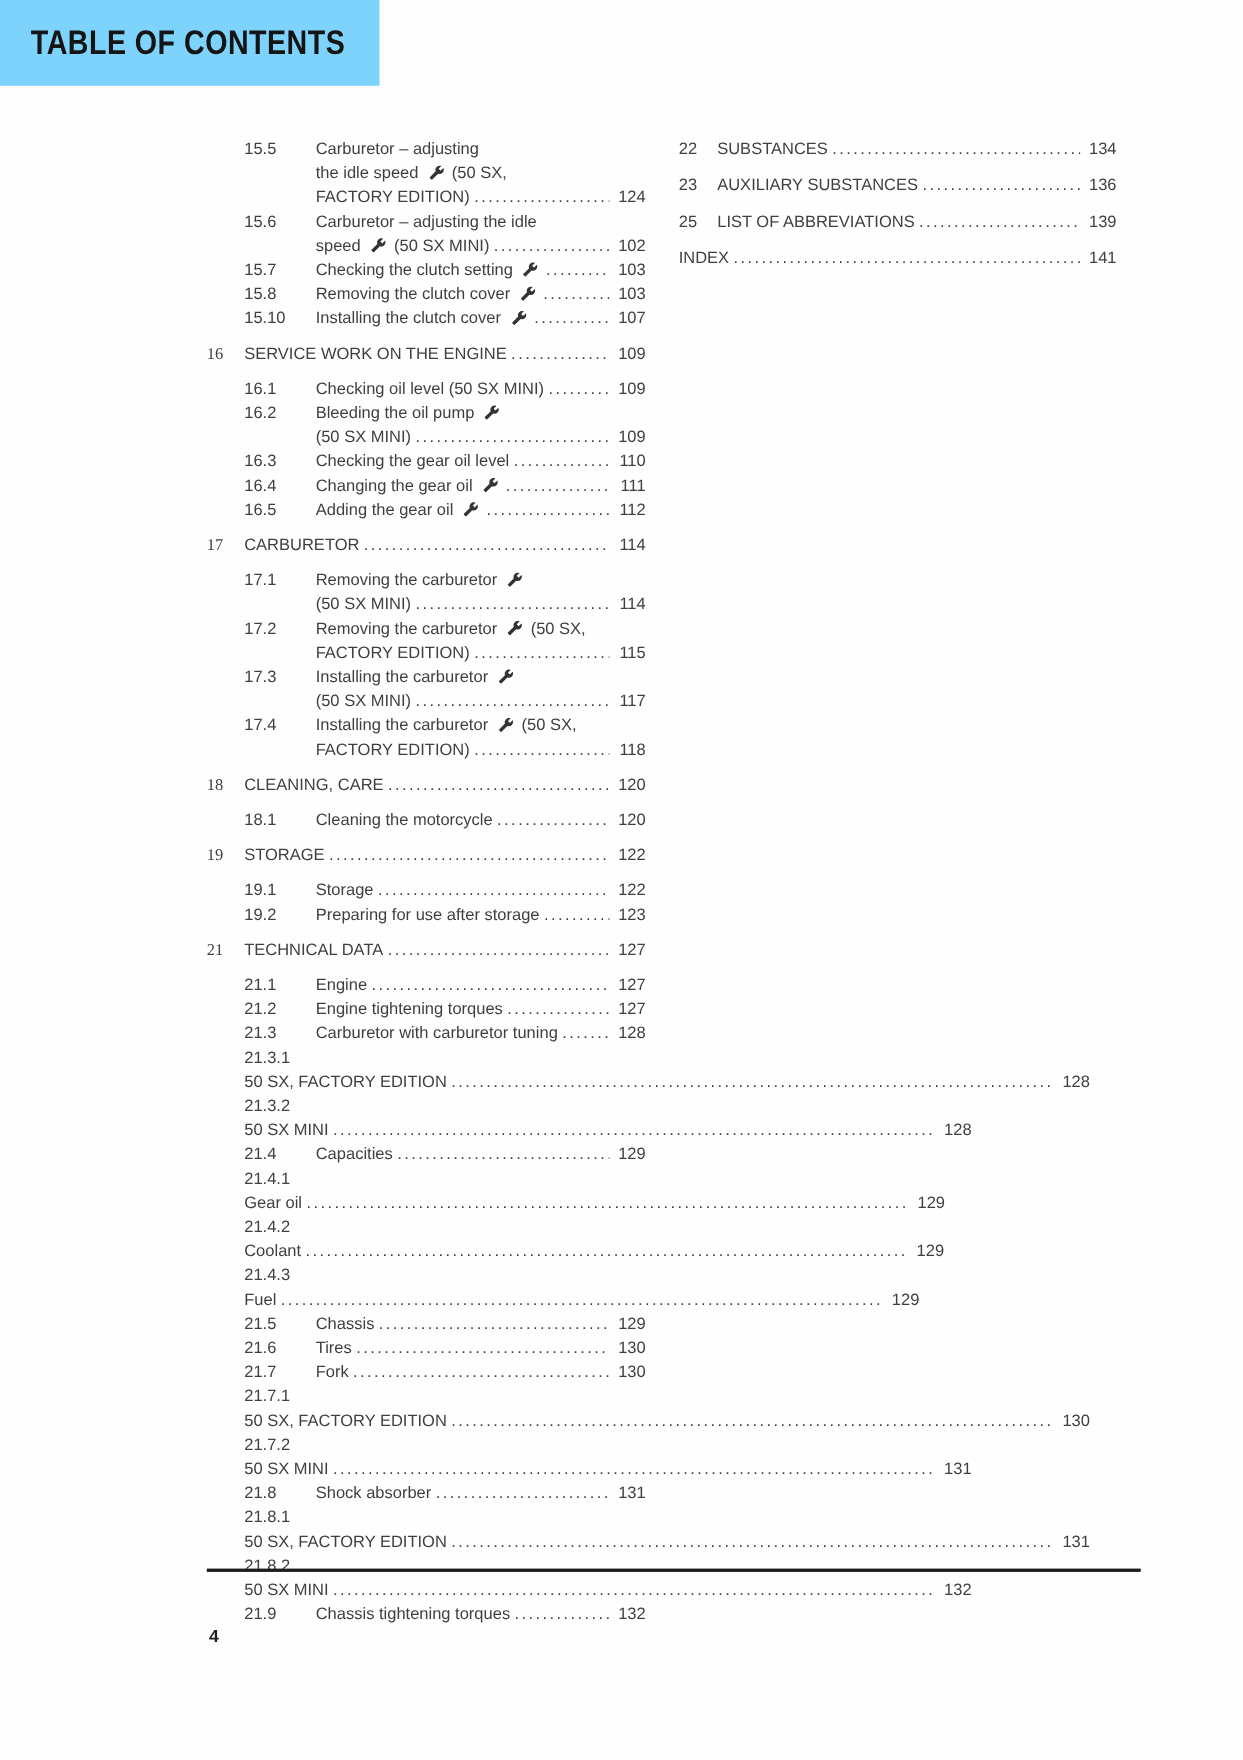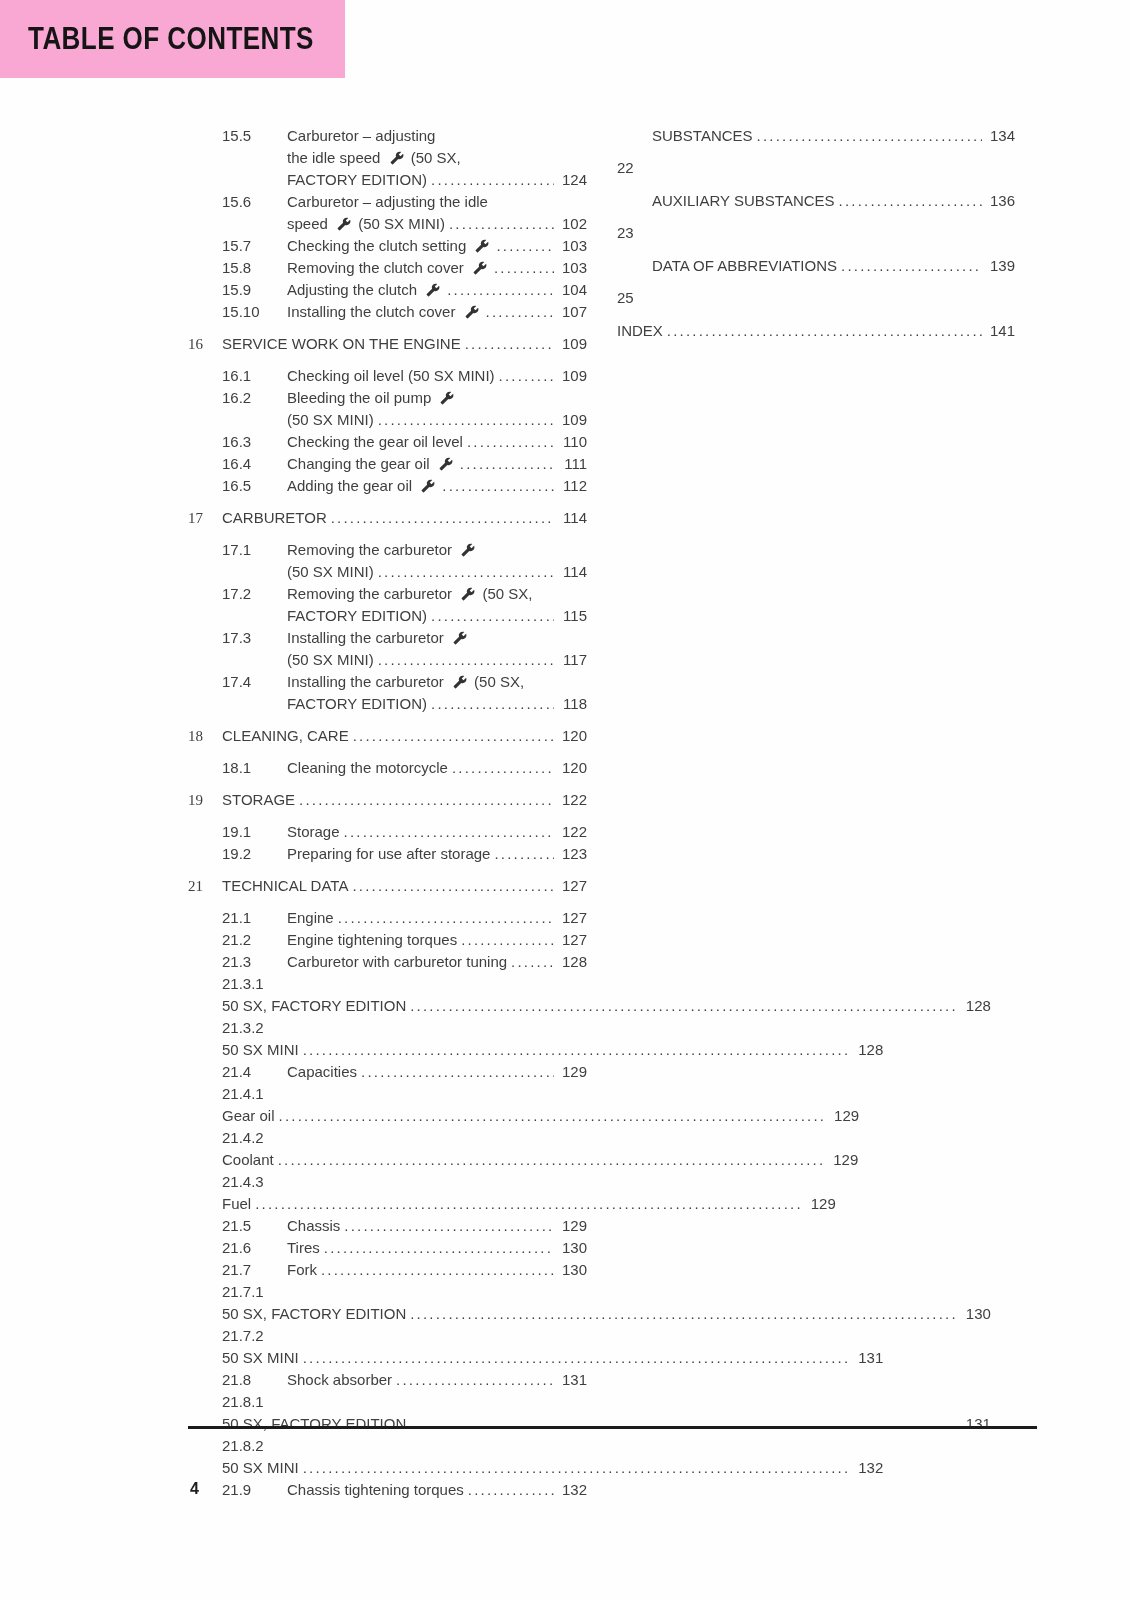--- a/index.html
+++ b/index.html
@@ -3,21 +3,21 @@
 <meta charset="utf-8">
 <style>
   html,body { margin:0; padding:0; background:#ffffff; }
   .page {
     position:relative; width:1130px; height:1600px; background:#fefefe;
     font-family:"Liberation Sans", sans-serif; font-size:15px; color:#3f3f3f;
     overflow:hidden;
   }
   .header-box {
     position:absolute; left:0; top:0; width:345px; height:78px;
-    background:#f9a8d4; display:flex; align-items:center;
+    background:#7dd3fc; display:flex; align-items:center;
   }
   .header-title {
     font-weight:bold; font-size:31px; color:#151515; white-space:nowrap;
     transform:scaleX(0.84); transform-origin:left center; margin-left:28px;
     letter-spacing:0.5px;
   }
   .col { position:absolute; top:125px; line-height:22px; }
   .col-left  { left:188px; width:399px; }
   .col-right { left:617px; width:398px; }
 
@@ -34,21 +34,21 @@
   .pagenum { flex:none; min-width:30px; text-align:right; }
 
   .col-left .lvl1 { margin:10px 0; }
   .col-left .lvl1 .num { width:34px;font-family:Liberation Serif, serif; }
   .lvl2 { padding-left:34px; }
   .lvl2 .num { width:65px; }
   .lvl3 { padding-left:34px;flex-direction:column; }
   .lvl3 .num { width:82px; }
 
   .col-right .row { margin-bottom:11px; }
-  .col-right .num { width:35px;margin-top:32px; }
+  .col-right .num { width:35px; }
 
   .wrench { display:inline-block; vertical-align:-2px; margin:0 3px 0 5px; transform:scaleX(-1); }
 
   .footer-rule {
     position:absolute; left:188px; top:1426px; width:849px; height:3px; background:#1b1b1b;
   }
   .footer-page {
     position:absolute; left:190px; top:1480px; font-weight:bold; font-size:16px; color:#1d1d1d;
   }
 </style>
@@ -112,32 +112,20 @@
           <span class="line">
             <span class="txt">Removing the clutch cover <svg width="14" height="14" viewBox="0 0 24 24" class="wrench">
                 <path d="M22.7 19l-9.1-9.1c.9-2.3.4-5-1.5-6.9-2-2-5-2.4-7.4-1.3L9 6 6 9 1.6 4.7C.4 7.1.9 10.1 2.9 12.1c1.9 1.9 4.6 2.4 6.9 1.5l9.1 9.1c.4.4 1 .4 1.4 0l2.3-2.3c.5-.4.5-1.1.1-1.4z" fill="#333333"></path>
               </svg></span>
             <span class="dots"></span>
             <span class="pagenum">103</span>
           </span>
         </span>
       </div>
       <div class="row lvl2">
-        <span class="num">15.9</span>
-        <span class="entry-body">
-          <span class="line">
-            <span class="txt">Adjusting the clutch <svg width="14" height="14" viewBox="0 0 24 24" class="wrench">
-                <path d="M22.7 19l-9.1-9.1c.9-2.3.4-5-1.5-6.9-2-2-5-2.4-7.4-1.3L9 6 6 9 1.6 4.7C.4 7.1.9 10.1 2.9 12.1c1.9 1.9 4.6 2.4 6.9 1.5l9.1 9.1c.4.4 1 .4 1.4 0l2.3-2.3c.5-.4.5-1.1.1-1.4z" fill="#333333"></path>
-              </svg></span>
-            <span class="dots"></span>
-            <span class="pagenum">104</span>
-          </span>
-        </span>
-      </div>
-      <div class="row lvl2">
         <span class="num">15.10</span>
         <span class="entry-body">
           <span class="line">
             <span class="txt">Installing the clutch cover <svg width="14" height="14" viewBox="0 0 24 24" class="wrench">
                 <path d="M22.7 19l-9.1-9.1c.9-2.3.4-5-1.5-6.9-2-2-5-2.4-7.4-1.3L9 6 6 9 1.6 4.7C.4 7.1.9 10.1 2.9 12.1c1.9 1.9 4.6 2.4 6.9 1.5l9.1 9.1c.4.4 1 .4 1.4 0l2.3-2.3c.5-.4.5-1.1.1-1.4z" fill="#333333"></path>
               </svg></span>
             <span class="dots"></span>
             <span class="pagenum">107</span>
           </span>
         </span>
@@ -540,21 +528,21 @@
             <span class="txt">AUXILIARY SUBSTANCES</span>
             <span class="dots"></span>
             <span class="pagenum">136</span>
           </span>
         </span>
       </div>
       <div class="row lvl1">
         <span class="num">25</span>
         <span class="entry-body">
           <span class="line">
-            <span class="txt">DATA OF ABBREVIATIONS</span>
+            <span class="txt">LIST OF ABBREVIATIONS</span>
             <span class="dots"></span>
             <span class="pagenum">139</span>
           </span>
         </span>
       </div>
       <div class="row lvl0">
         <span class="entry-body">
           <span class="line">
             <span class="txt">INDEX</span>
             <span class="dots"></span>

